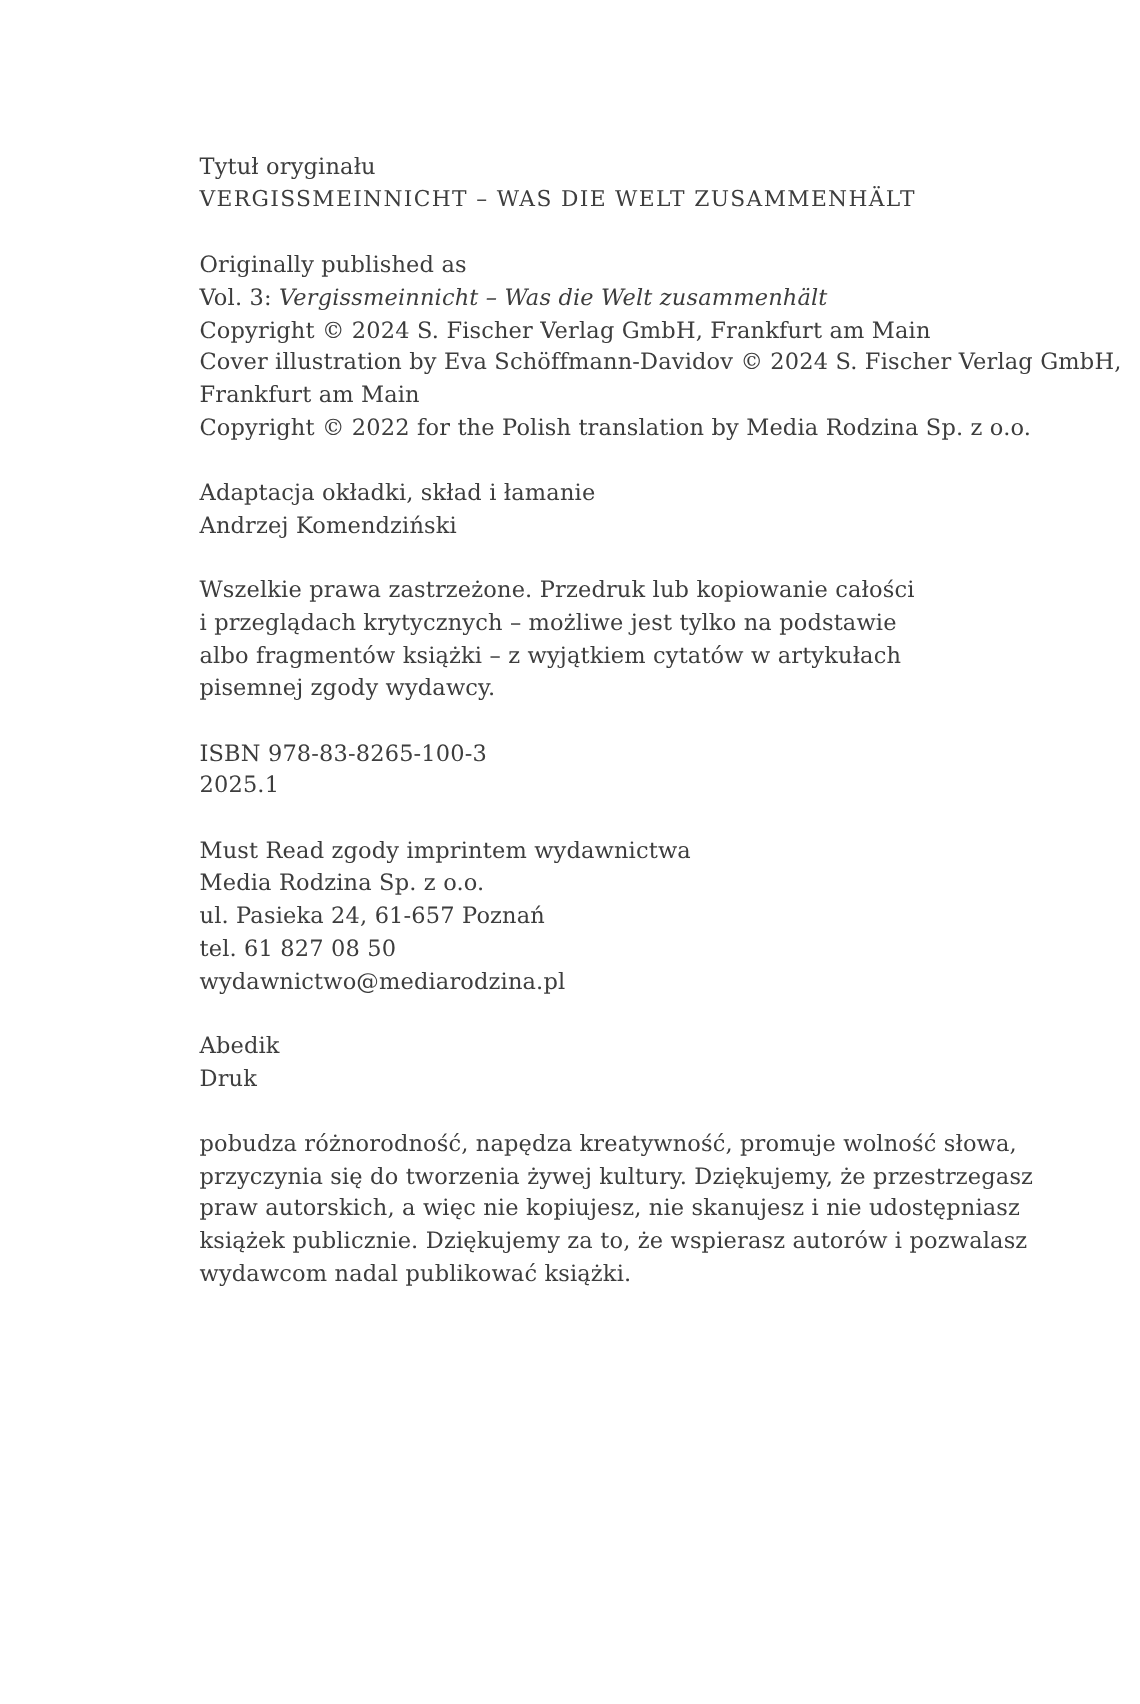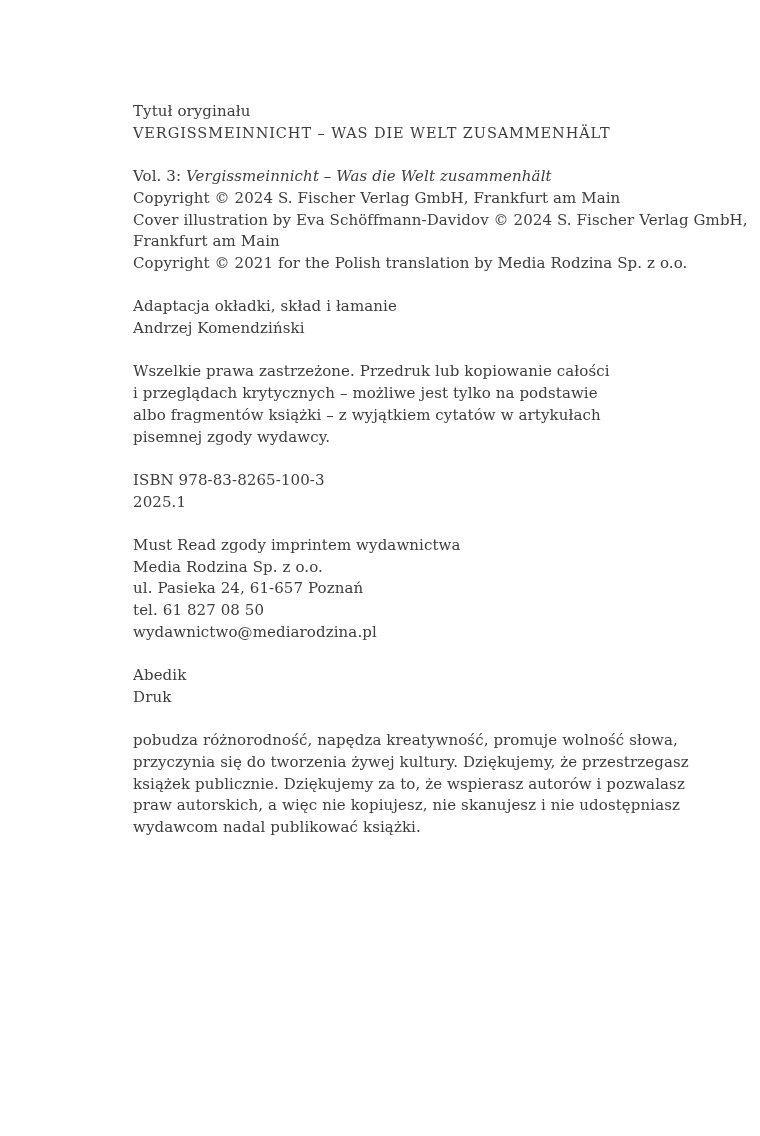--- a/index.html
+++ b/index.html
@@ -52,25 +52,26 @@
 
 <div class="page">
   <div class="content">
 
     <div class="block">
       <p class="line">Tytuł oryginału</p>
       <p class="line caps-title">VERGISSMEINNICHT – WAS DIE WELT ZUSAMMENHÄLT</p>
     </div>
 
     <div class="block">
+      <p class="line">Originally published as</p>
       <p class="line"><span>Vol. 3: </span><span class="italic">Vergissmeinnicht – Was die Welt zusammenhält</span></p>
       <p class="line">Copyright © 2024 S. Fischer Verlag GmbH, Frankfurt am Main</p>
       <p class="line">Cover illustration by Eva Schöffmann-Davidov © 2024 S. Fischer Verlag GmbH,</p>
       <p class="line">Frankfurt am Main</p>
-      <p class="line">Copyright © 2021 for the Polish translation by Media Rodzina Sp. z o.o.</p>
+      <p class="line">Copyright © 2022 for the Polish translation by Media Rodzina Sp. z o.o.</p>
     </div>
 
     <div class="block">
       <p class="line">Adaptacja okładki, skład i łamanie</p>
       <p class="line">Andrzej Komendziński</p>
     </div>
 
     <div class="block">
       <p class="line">Wszelkie prawa zastrzeżone. Przedruk lub kopiowanie całości</p>
       <p class="line">i przeglądach krytycznych – możliwe jest tylko na podstawie</p>
@@ -92,19 +93,19 @@
     </div>
 
     <div class="block">
       <p class="line">Abedik</p>
       <p class="line">Druk</p>
     </div>
 
     <div class="block">
       <p class="line">pobudza różnorodność, napędza kreatywność, promuje wolność słowa,</p>
       <p class="line">przyczynia się do tworzenia żywej kultury. Dziękujemy, że przestrzegasz</p>
+      <p class="line">praw autorskich, a więc nie kopiujesz, nie skanujesz i nie udostępniasz</p>
       <p class="line">książek publicznie. Dziękujemy za to, że wspierasz autorów i pozwalasz</p>
-      <p class="line">praw autorskich, a więc nie kopiujesz, nie skanujesz i nie udostępniasz</p>
       <p class="line">wydawcom nadal publikować książki.</p>
     </div>
 
   </div>
 </div>
 
 </body></html>

